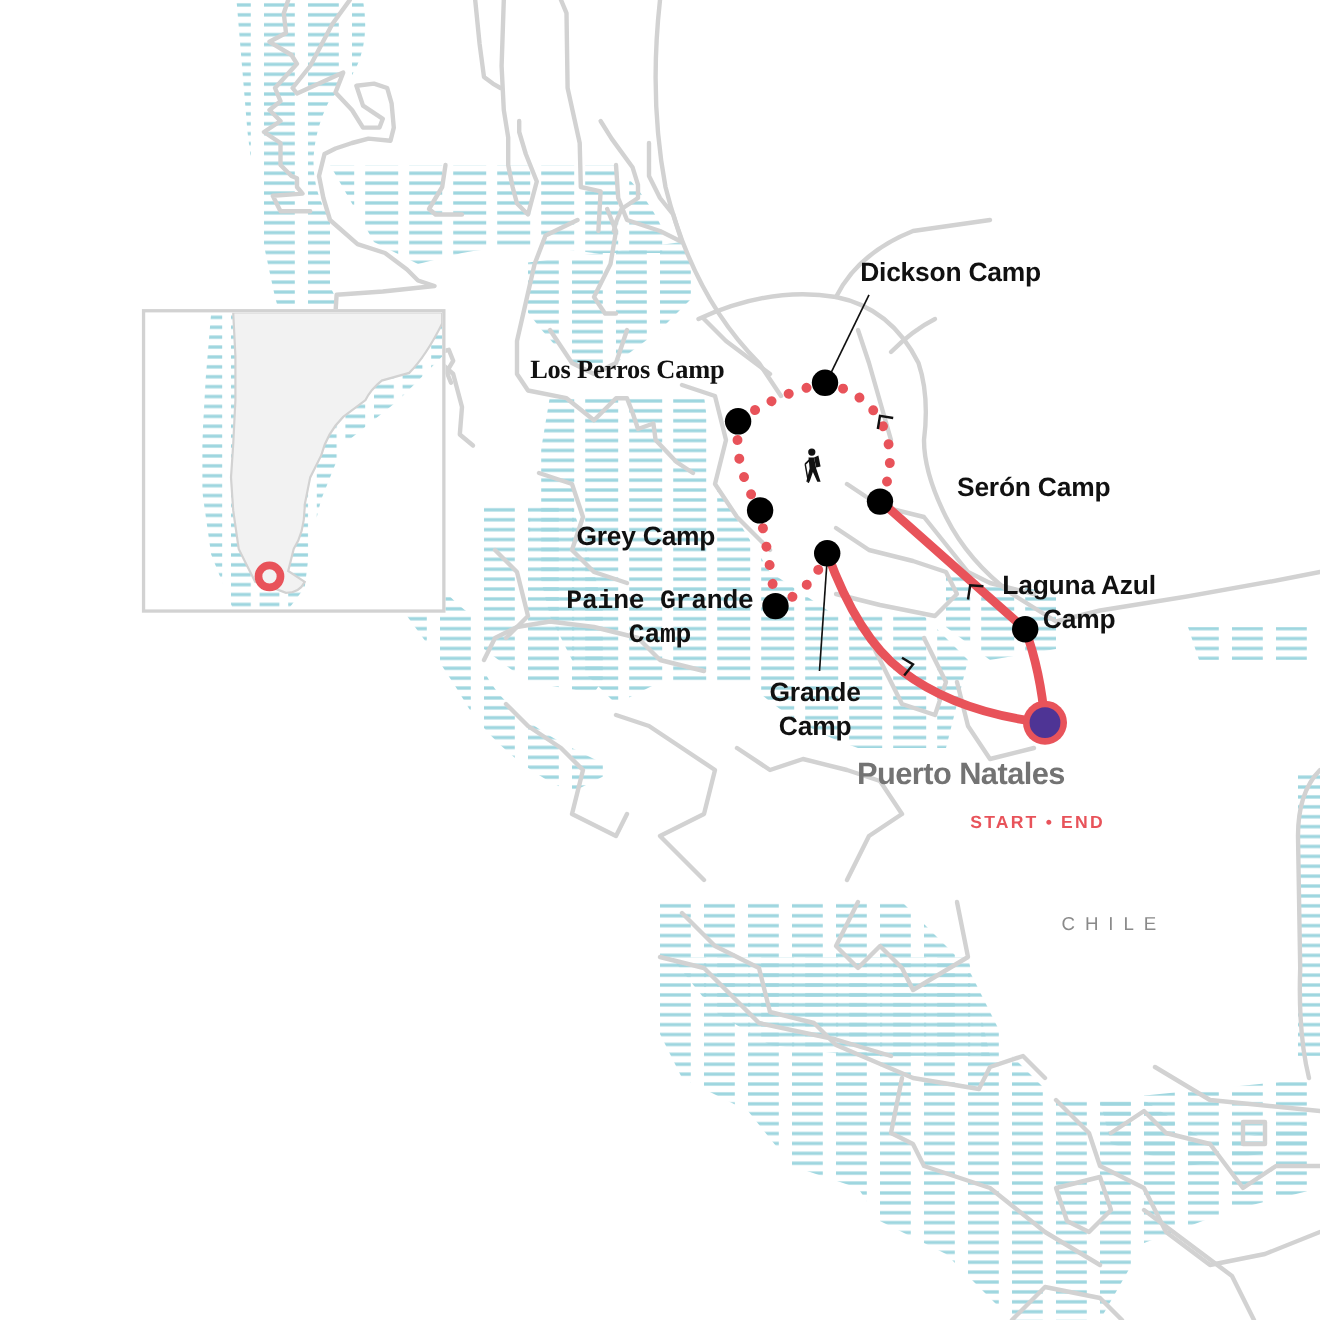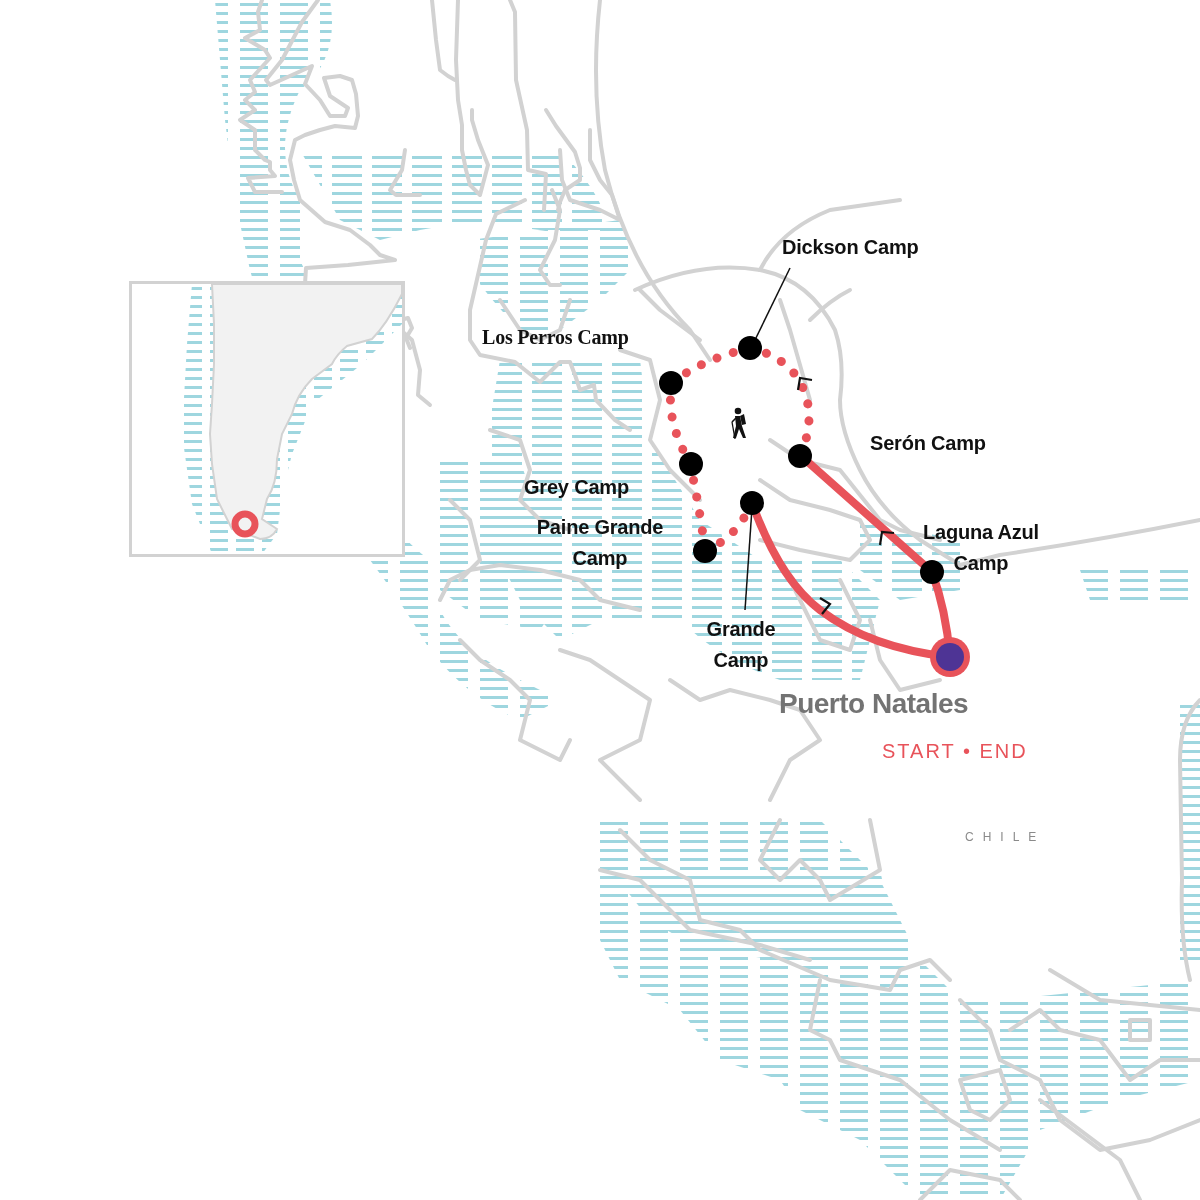--- a/index.html
+++ b/index.html
@@ -1,23 +1,23 @@
 <!DOCTYPE html>
 <html><head>
 <meta charset="utf-8">
 <style>
   html, body { margin: 0; padding: 0; background: #ffffff; }
   body { width: 1200px; height: 1200px; position: relative; overflow: hidden; font-family: "Liberation Sans", sans-serif; }
   #map { position: absolute; left: 0; top: 0; width: 1200px; height: 1200px; }
   .coast { fill: none; stroke: #d2d2d2; stroke-width: 4; stroke-linejoin: round; stroke-linecap: round; }
-  .label { position: absolute; font-family: "Liberation Sans", sans-serif; font-weight: bold; color: #111111; font-size: 20px; line-height: 31px; white-space: nowrap; letter-spacing: -0.2px; }
+  .label { position: absolute; font-family: "Liberation Sans", sans-serif; font-weight: bold; color: #111111; font-size: 24px; line-height: 31px; white-space: nowrap; letter-spacing: -0.2px; }
   .label.center { text-align: center; }
   .big-label { position: absolute; font-family: "Liberation Sans", sans-serif; font-weight: bold; color: #737373; font-size: 28px; white-space: nowrap; letter-spacing: -0.5px; }
-  .sub-label { position: absolute; font-family: "Liberation Sans", sans-serif; font-weight: normal; font-size: 20px; letter-spacing: 2px; white-space: nowrap; }
-  .country { position: absolute; font-family: "Liberation Sans", sans-serif; font-size: 12px; letter-spacing: 9px; color: #8a8a8a; white-space: nowrap; }
+  .sub-label { position: absolute; font-family: "Liberation Sans", sans-serif; font-weight: bold; font-size: 16px; letter-spacing: 2px; white-space: nowrap; }
+  .country { position: absolute; font-family: "Liberation Sans", sans-serif; font-size: 17px; letter-spacing: 9px; color: #8a8a8a; white-space: nowrap; }
   .inset { position: absolute; left: 129px; top: 281px; width: 276px; height: 276px; border: 3px solid #d2d2d2; background: #ffffff; box-sizing: border-box; overflow: hidden; }
 </style>
 </head>
 <body>
 
 <svg id="map" viewBox="0 0 1200 1200" xmlns="http://www.w3.org/2000/svg">
   <defs>
     <pattern id="hatch" width="40" height="9" patternUnits="userSpaceOnUse">
       <rect x="0" y="3" width="28" height="3" fill="#9ed6df"></rect>
     </pattern>
@@ -144,21 +144,21 @@
       </pattern>
     </defs>
     <path d="M80,0 L270,0 L270,10 Q255,40 240,55 L215,62 Q205,70 200,80 L180,95 Q165,110 160,130 L150,150 L145,175 Q145,200 135,215 L130,235 L145,245 Q140,255 128,255 L115,250 L100,245 L95,235 L85,215 L80,180 L78,150 L80,120 L82,80 L82,40 Z" fill="#f2f2f2" stroke="#d2d2d2" stroke-width="2"></path>
     <circle cx="113" cy="240" r="10" fill="none" stroke="#e8535a" stroke-width="7"></circle>
   </svg>
 </div>
 
 <div class="label" style="left:782px; top:232px;">Dickson Camp</div>
 <div class="label" style="left:482px; top:322px;font-family:Liberation Serif, serif;">Los Perros Camp</div>
 <div class="label" style="left:524px; top:448px;margin-top:24px;">Grey Camp</div>
-<div class="label center" style="left:510px; top:512px; width:180px;">
+<div class="label center" style="left:510px; top:532px; width:180px;font-family:Liberation Mono, monospace;">
   <div>Paine Grande</div>
   <div>Camp</div>
 </div>
 <div class="label center" style="left:676px; top:614px; width:130px;">
   <div>Grande</div>
   <div>Camp</div>
 </div>
 <div class="label" style="left:870px; top:428px;">Serón Camp</div>
 <div class="label center" style="left:896px; top:517px; width:170px;">
   <div>Laguna Azul</div>

